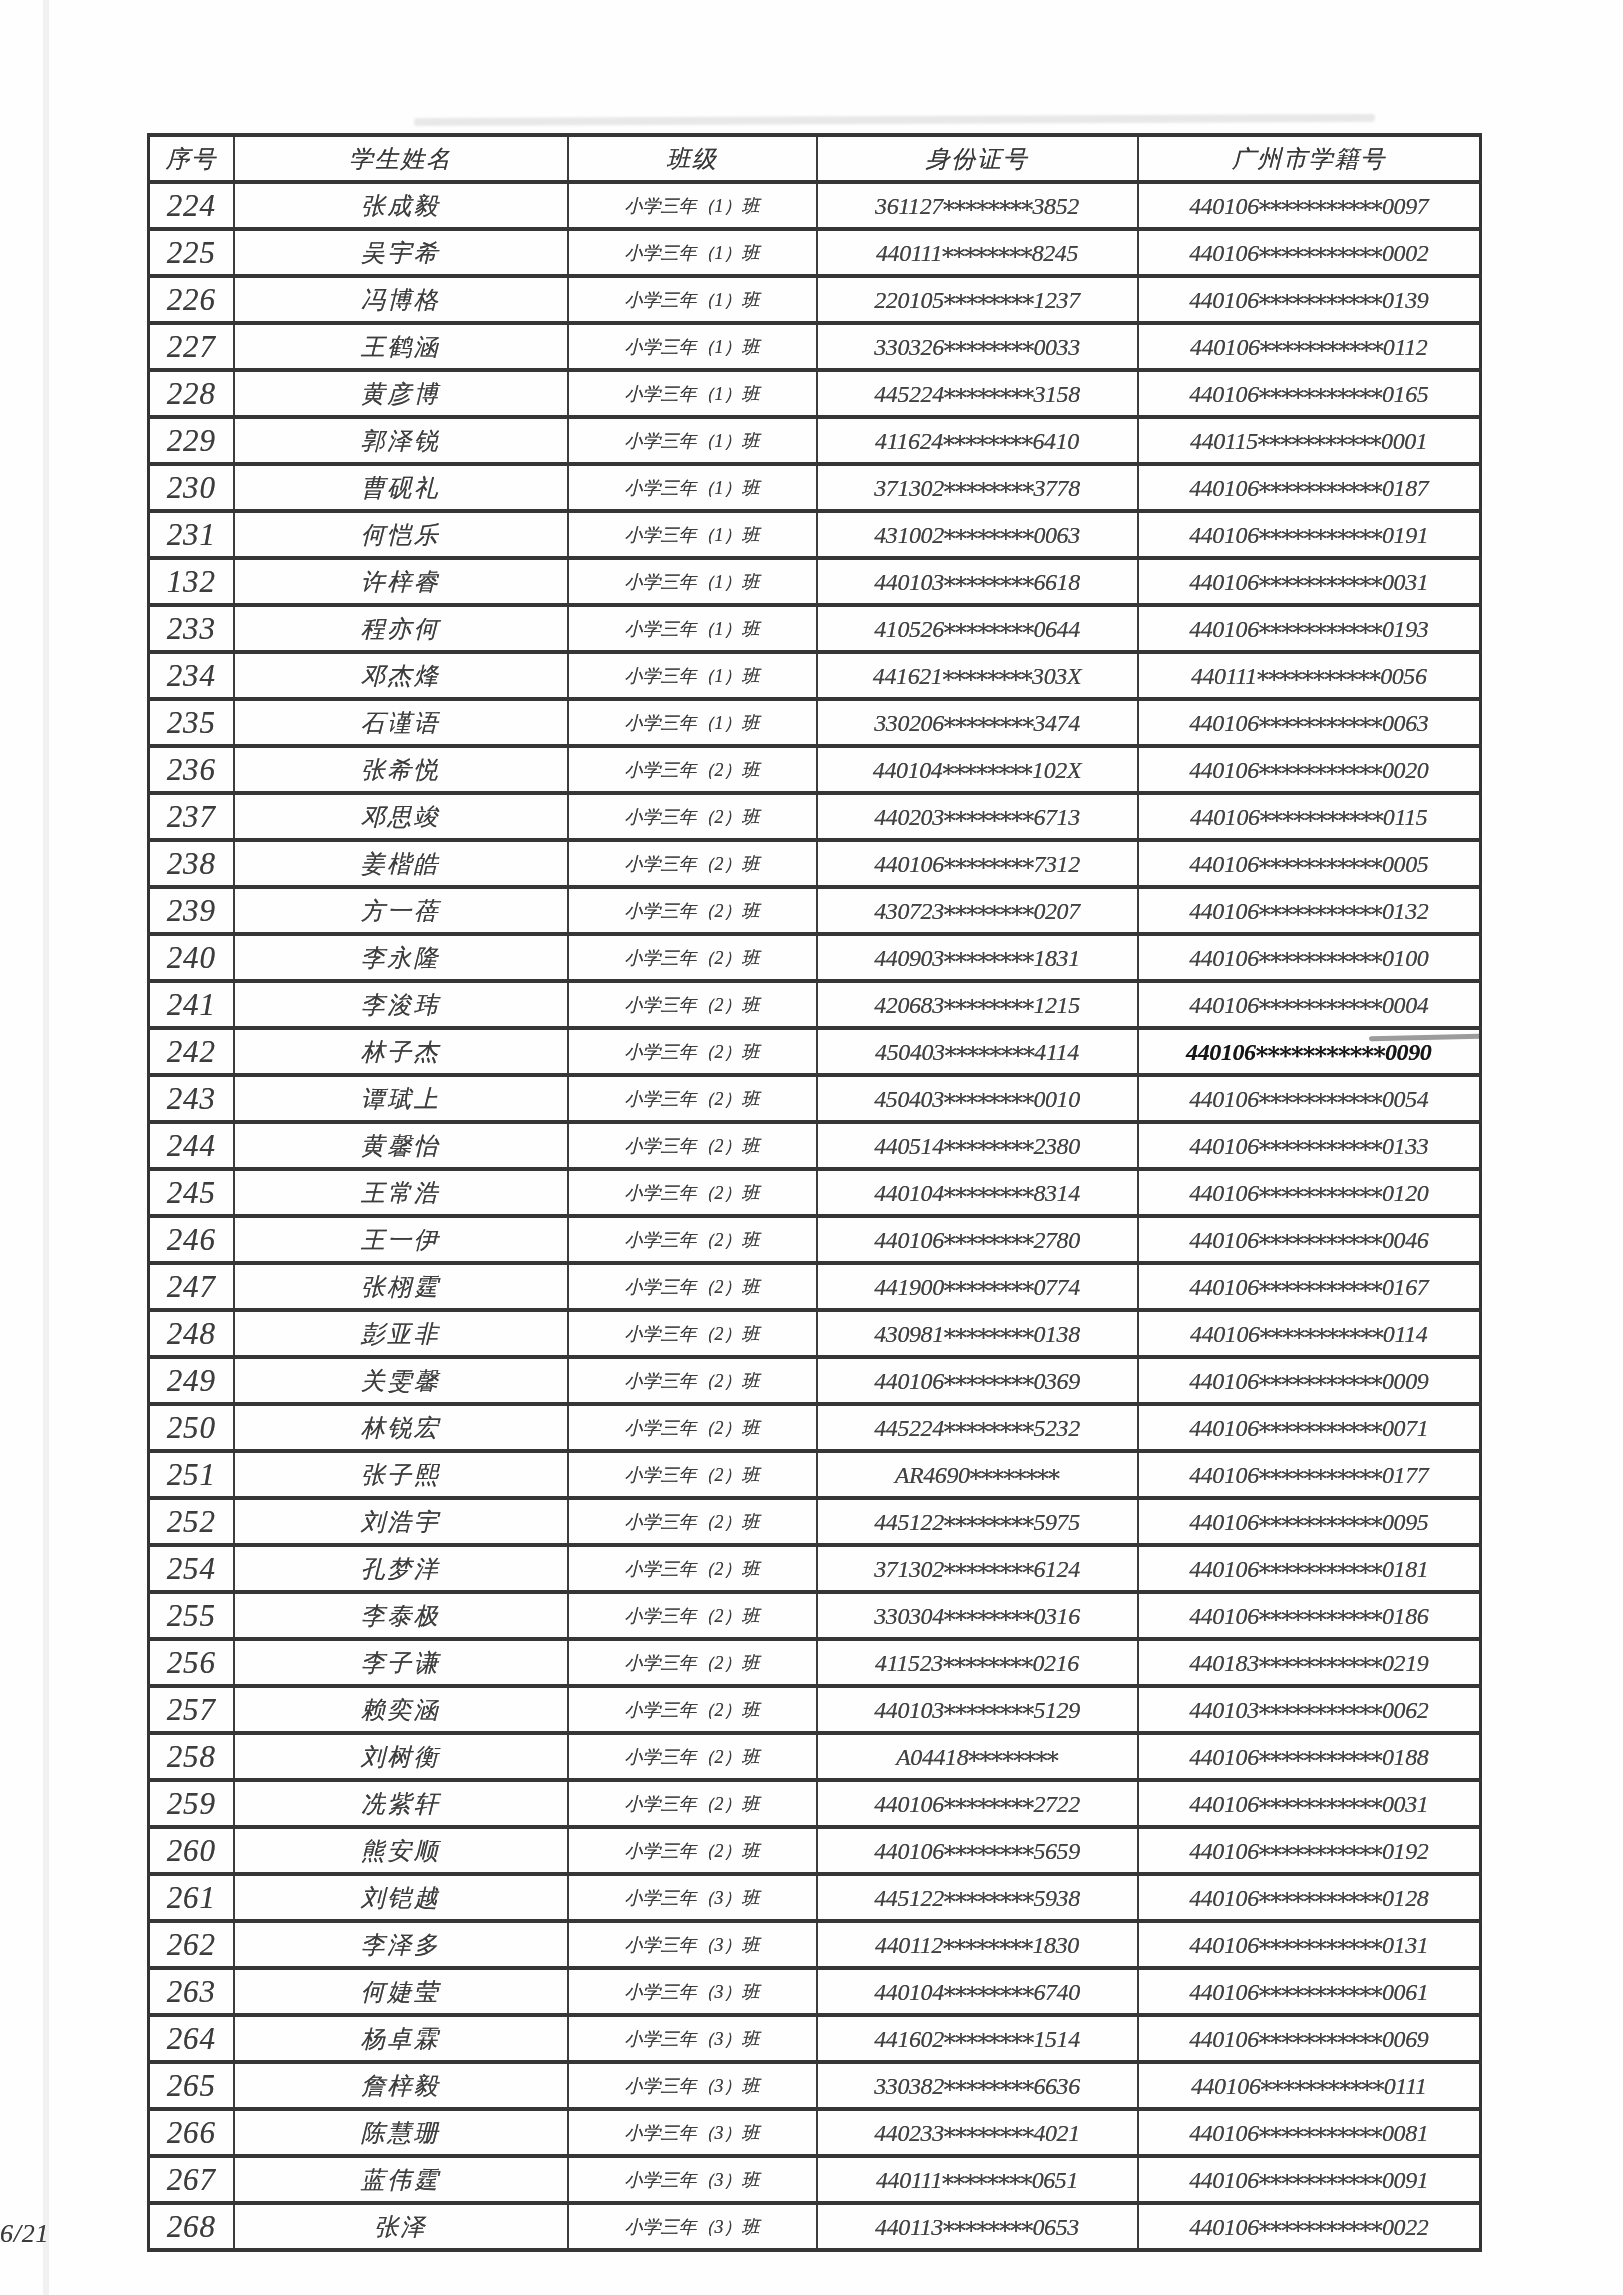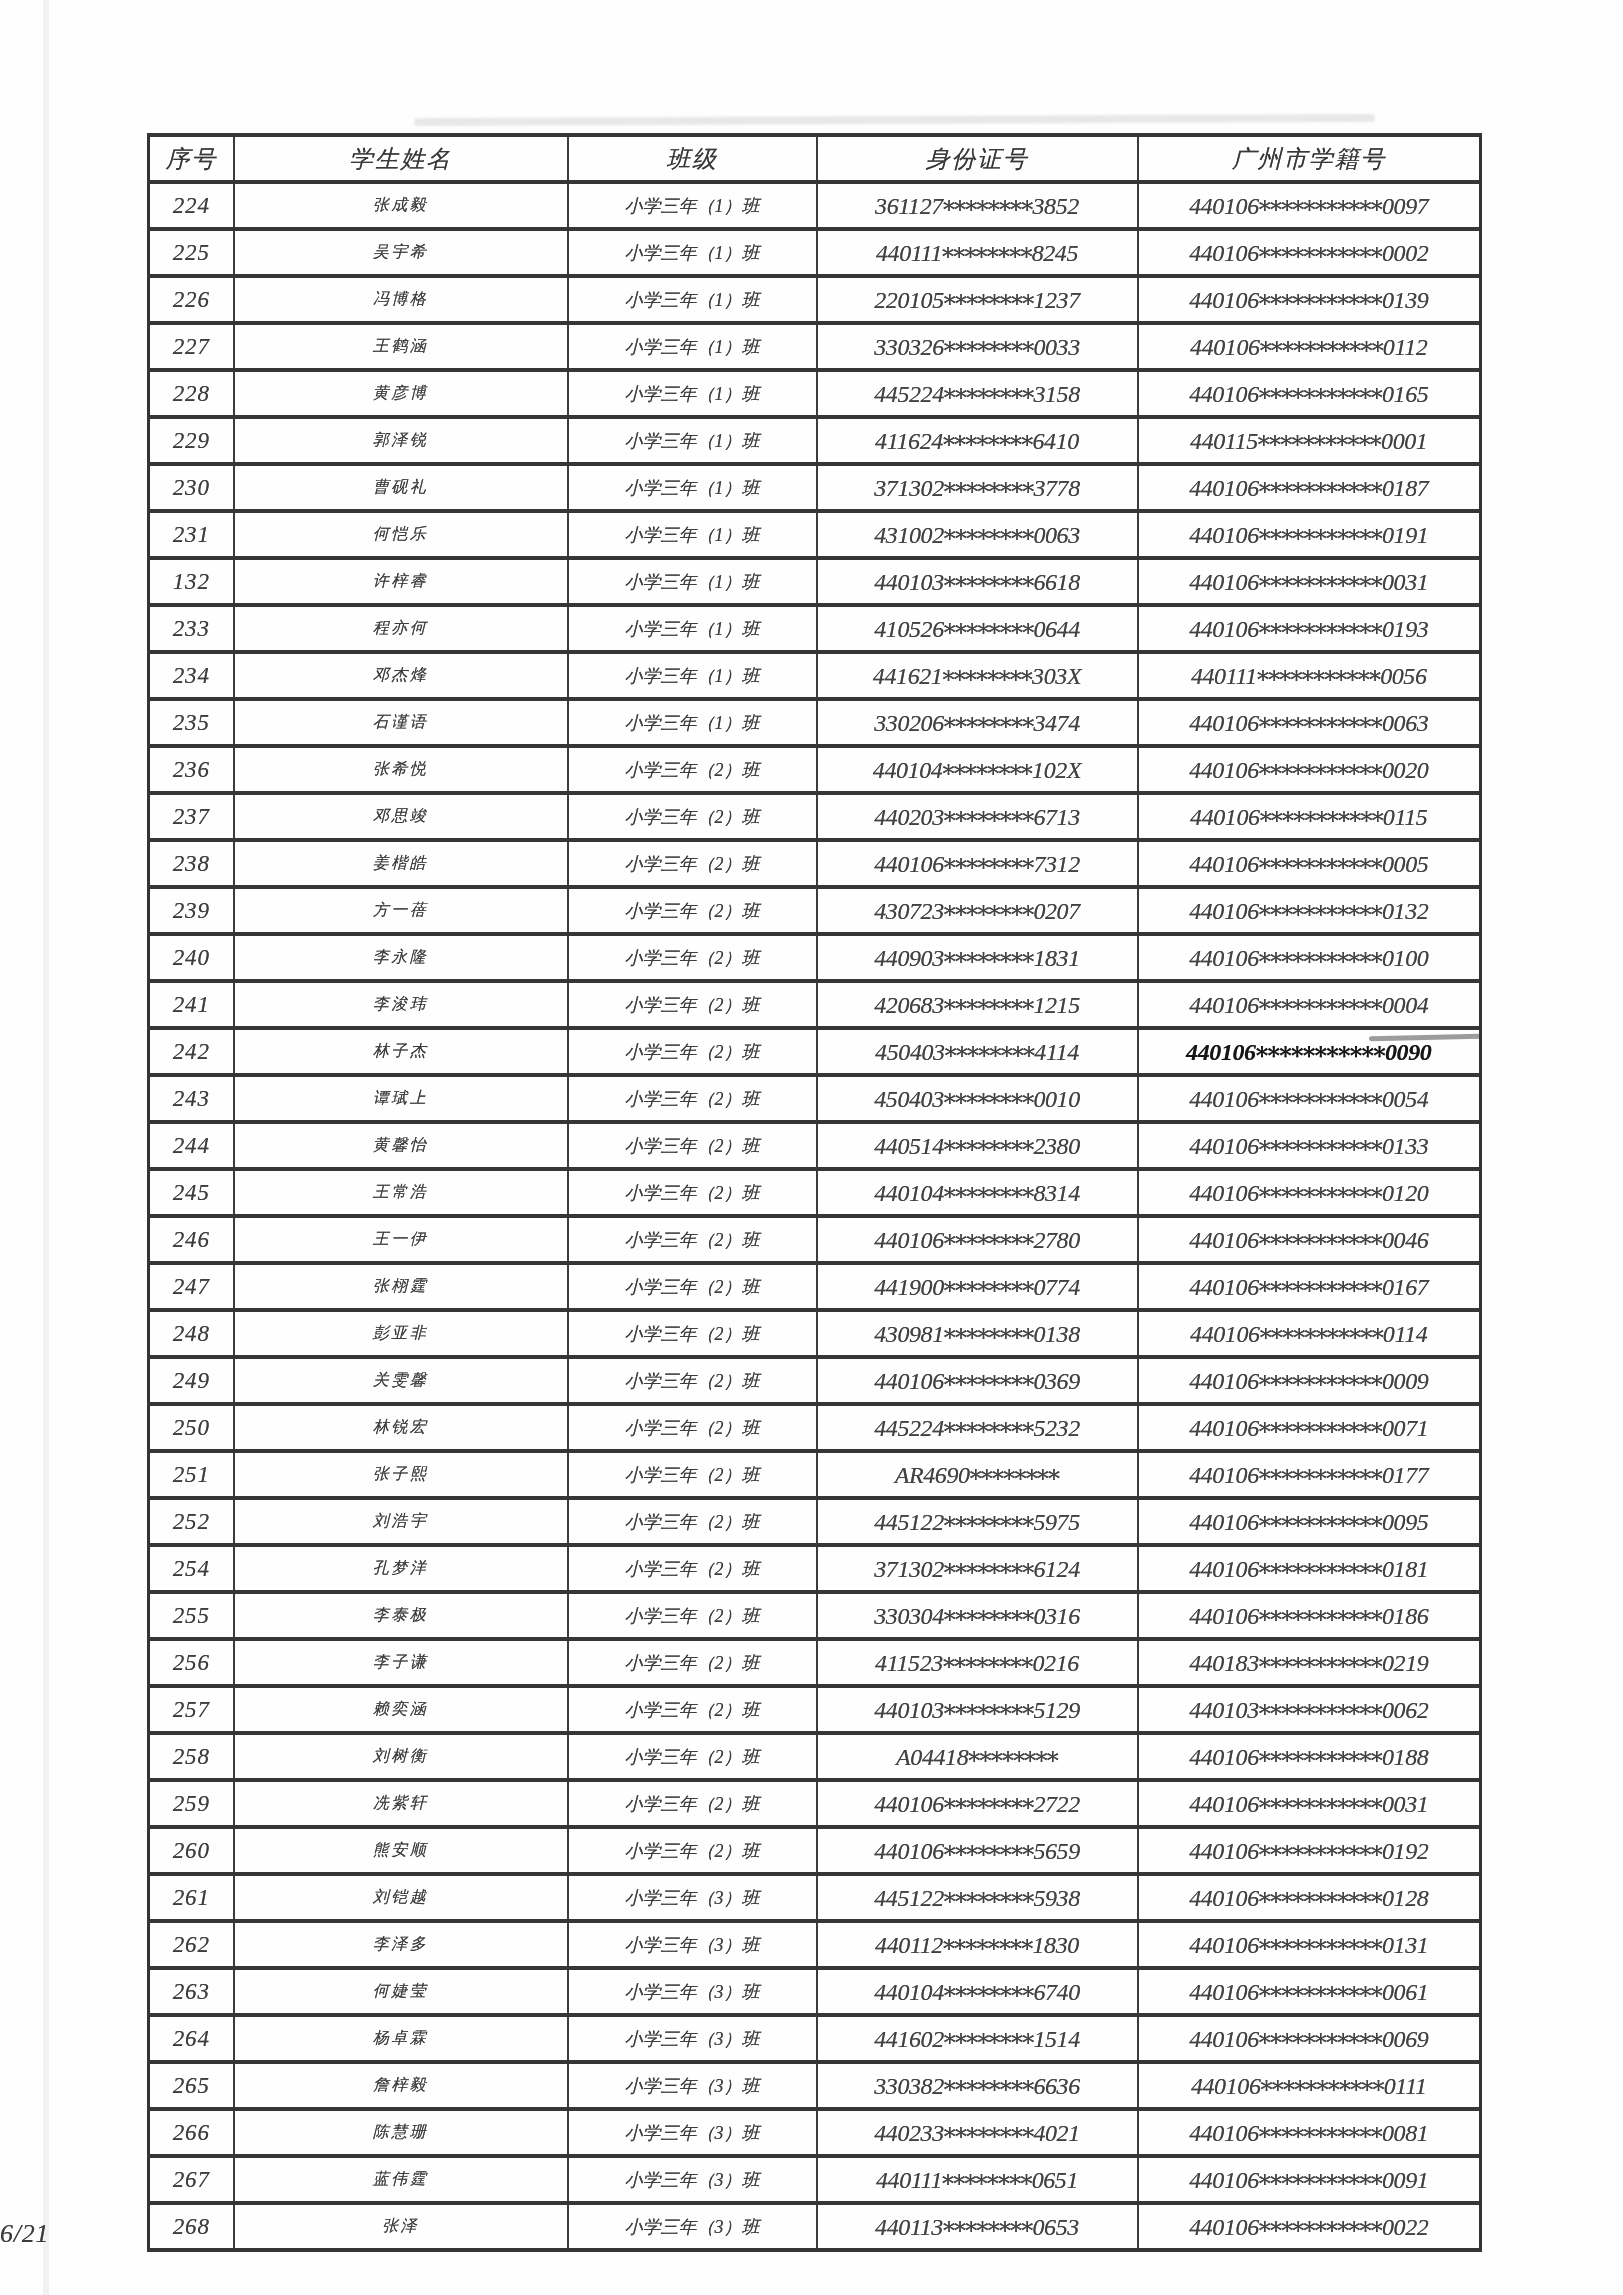--- a/index.html
+++ b/index.html
@@ -49,22 +49,22 @@
   }
   table.roster{ border:3.3px solid #333; }
   table.roster th{
     height:41px;
     font-size:24px;
     font-weight:normal;
     letter-spacing:1.7px;
     color:#383838;
   }
   table.roster td{ height:41px; }
-  td.c-no{ font-size:23px; letter-spacing:0.8px; }
-  td.c-name{ font-size:16px; letter-spacing:2.5px; }
+  td.c-no{ font-size:31px; letter-spacing:0.8px; }
+  td.c-name{ font-size:24px; letter-spacing:2.5px; }
   td.c-class{ font-size:18px; }
   td.num{ font-size:24px; letter-spacing:-0.4px; color:#424242; }
   td.num .ast{
     font-family:"DejaVu Serif",serif;
     display:inline-block;
     transform:translateY(0.17em);
     letter-spacing:-0.8px;
   }
   td.num.bold{ font-weight:bold; color:#161616;margin-left:8px; }
   .footer-page{

